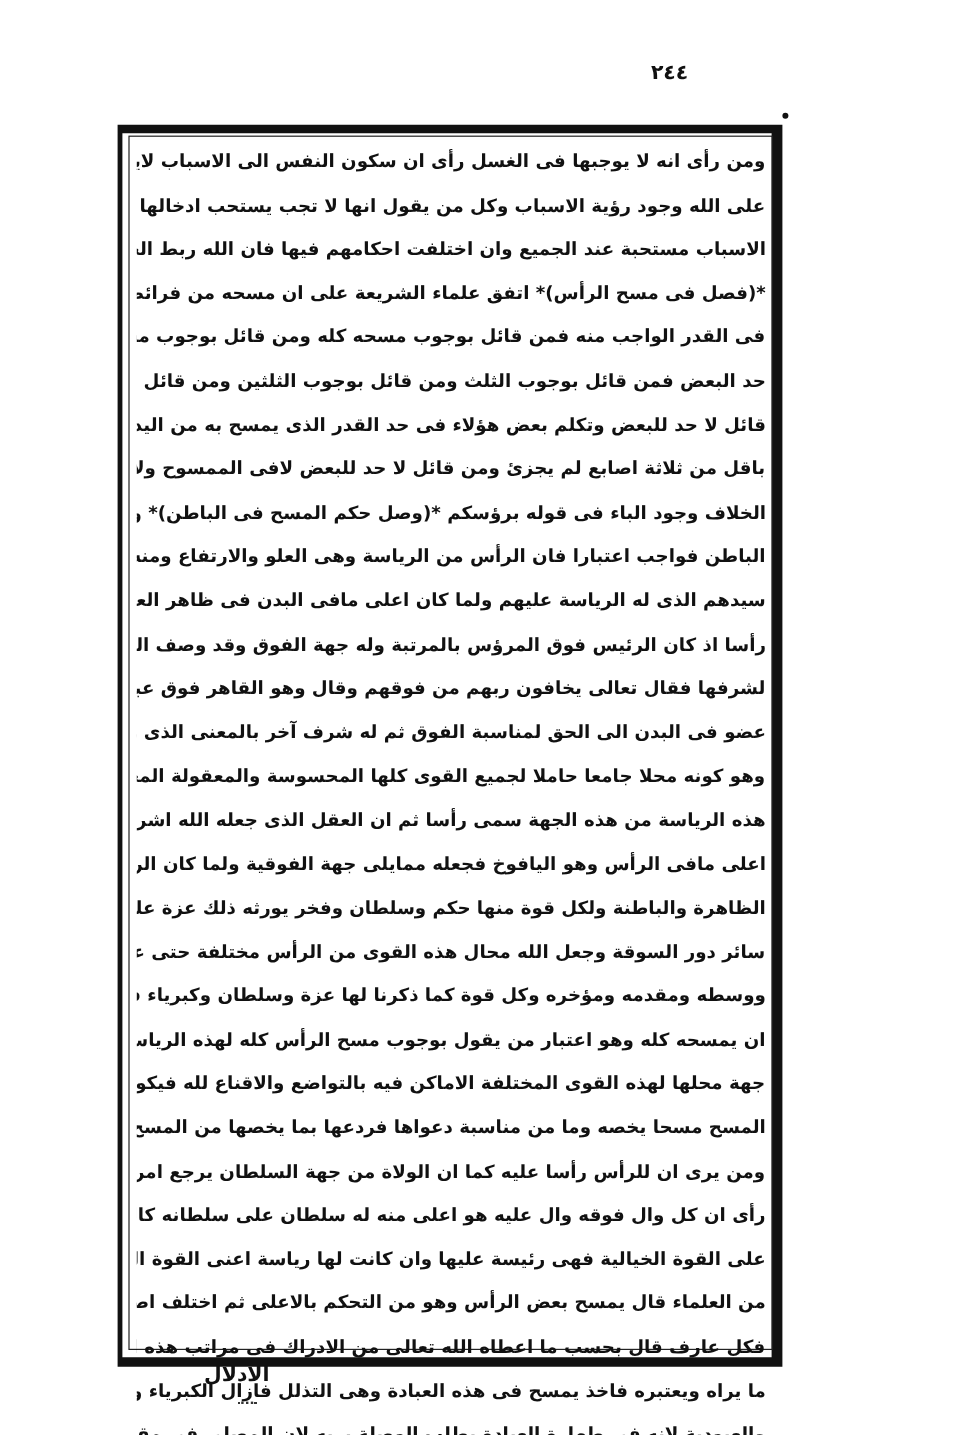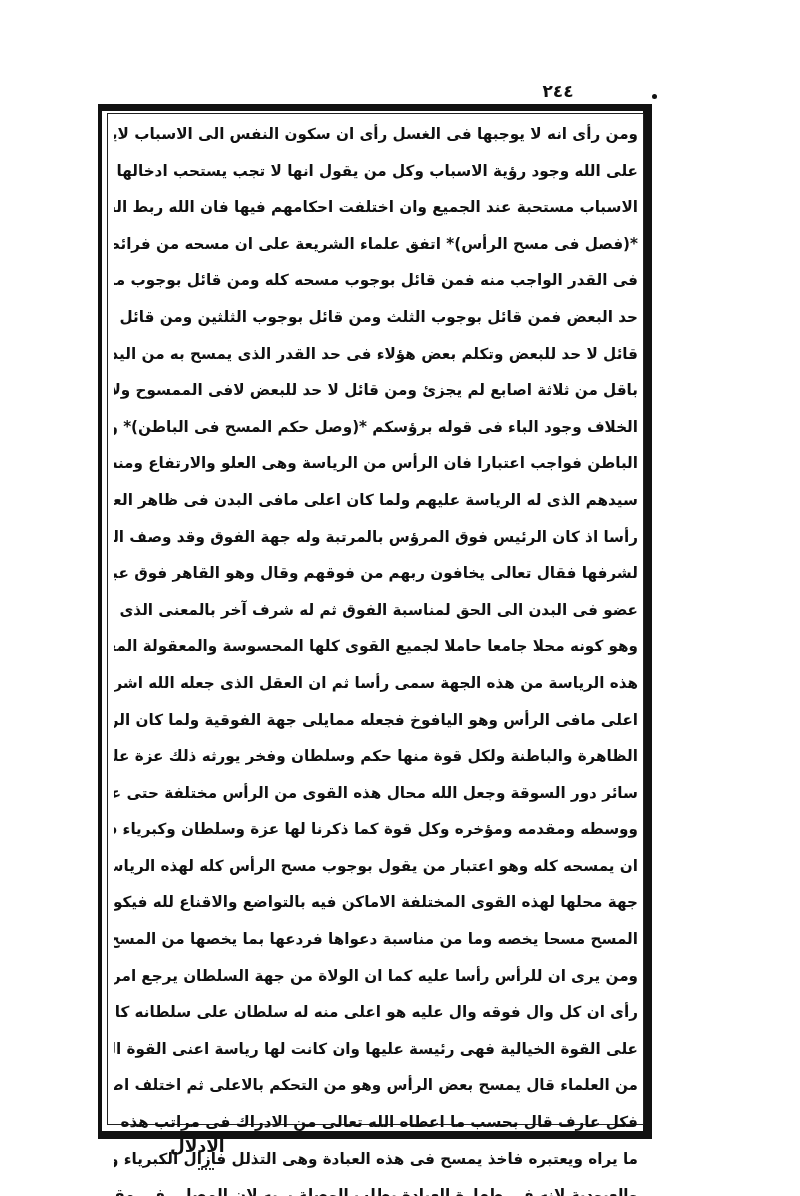--- a/index.html
+++ b/index.html
@@ -6,21 +6,21 @@
   body {
     width: 800px; height: 1196px;
     background: #ffffff;
     position: relative;
     overflow: hidden;
     font-family: "DejaVu Sans", sans-serif;
     color: #111;
   }
   .page-number {
     position: absolute;
-    left: 528px; top: 81px;
+    left: 528px; top: 51px;
     width: 60px;
     font-size: 17px;
     font-weight: bold;
     direction: rtl;
     text-align: center;
     letter-spacing: 1px;
   }
   .corner-dot {
     position: absolute;
     left: 652px; top: 94px;

